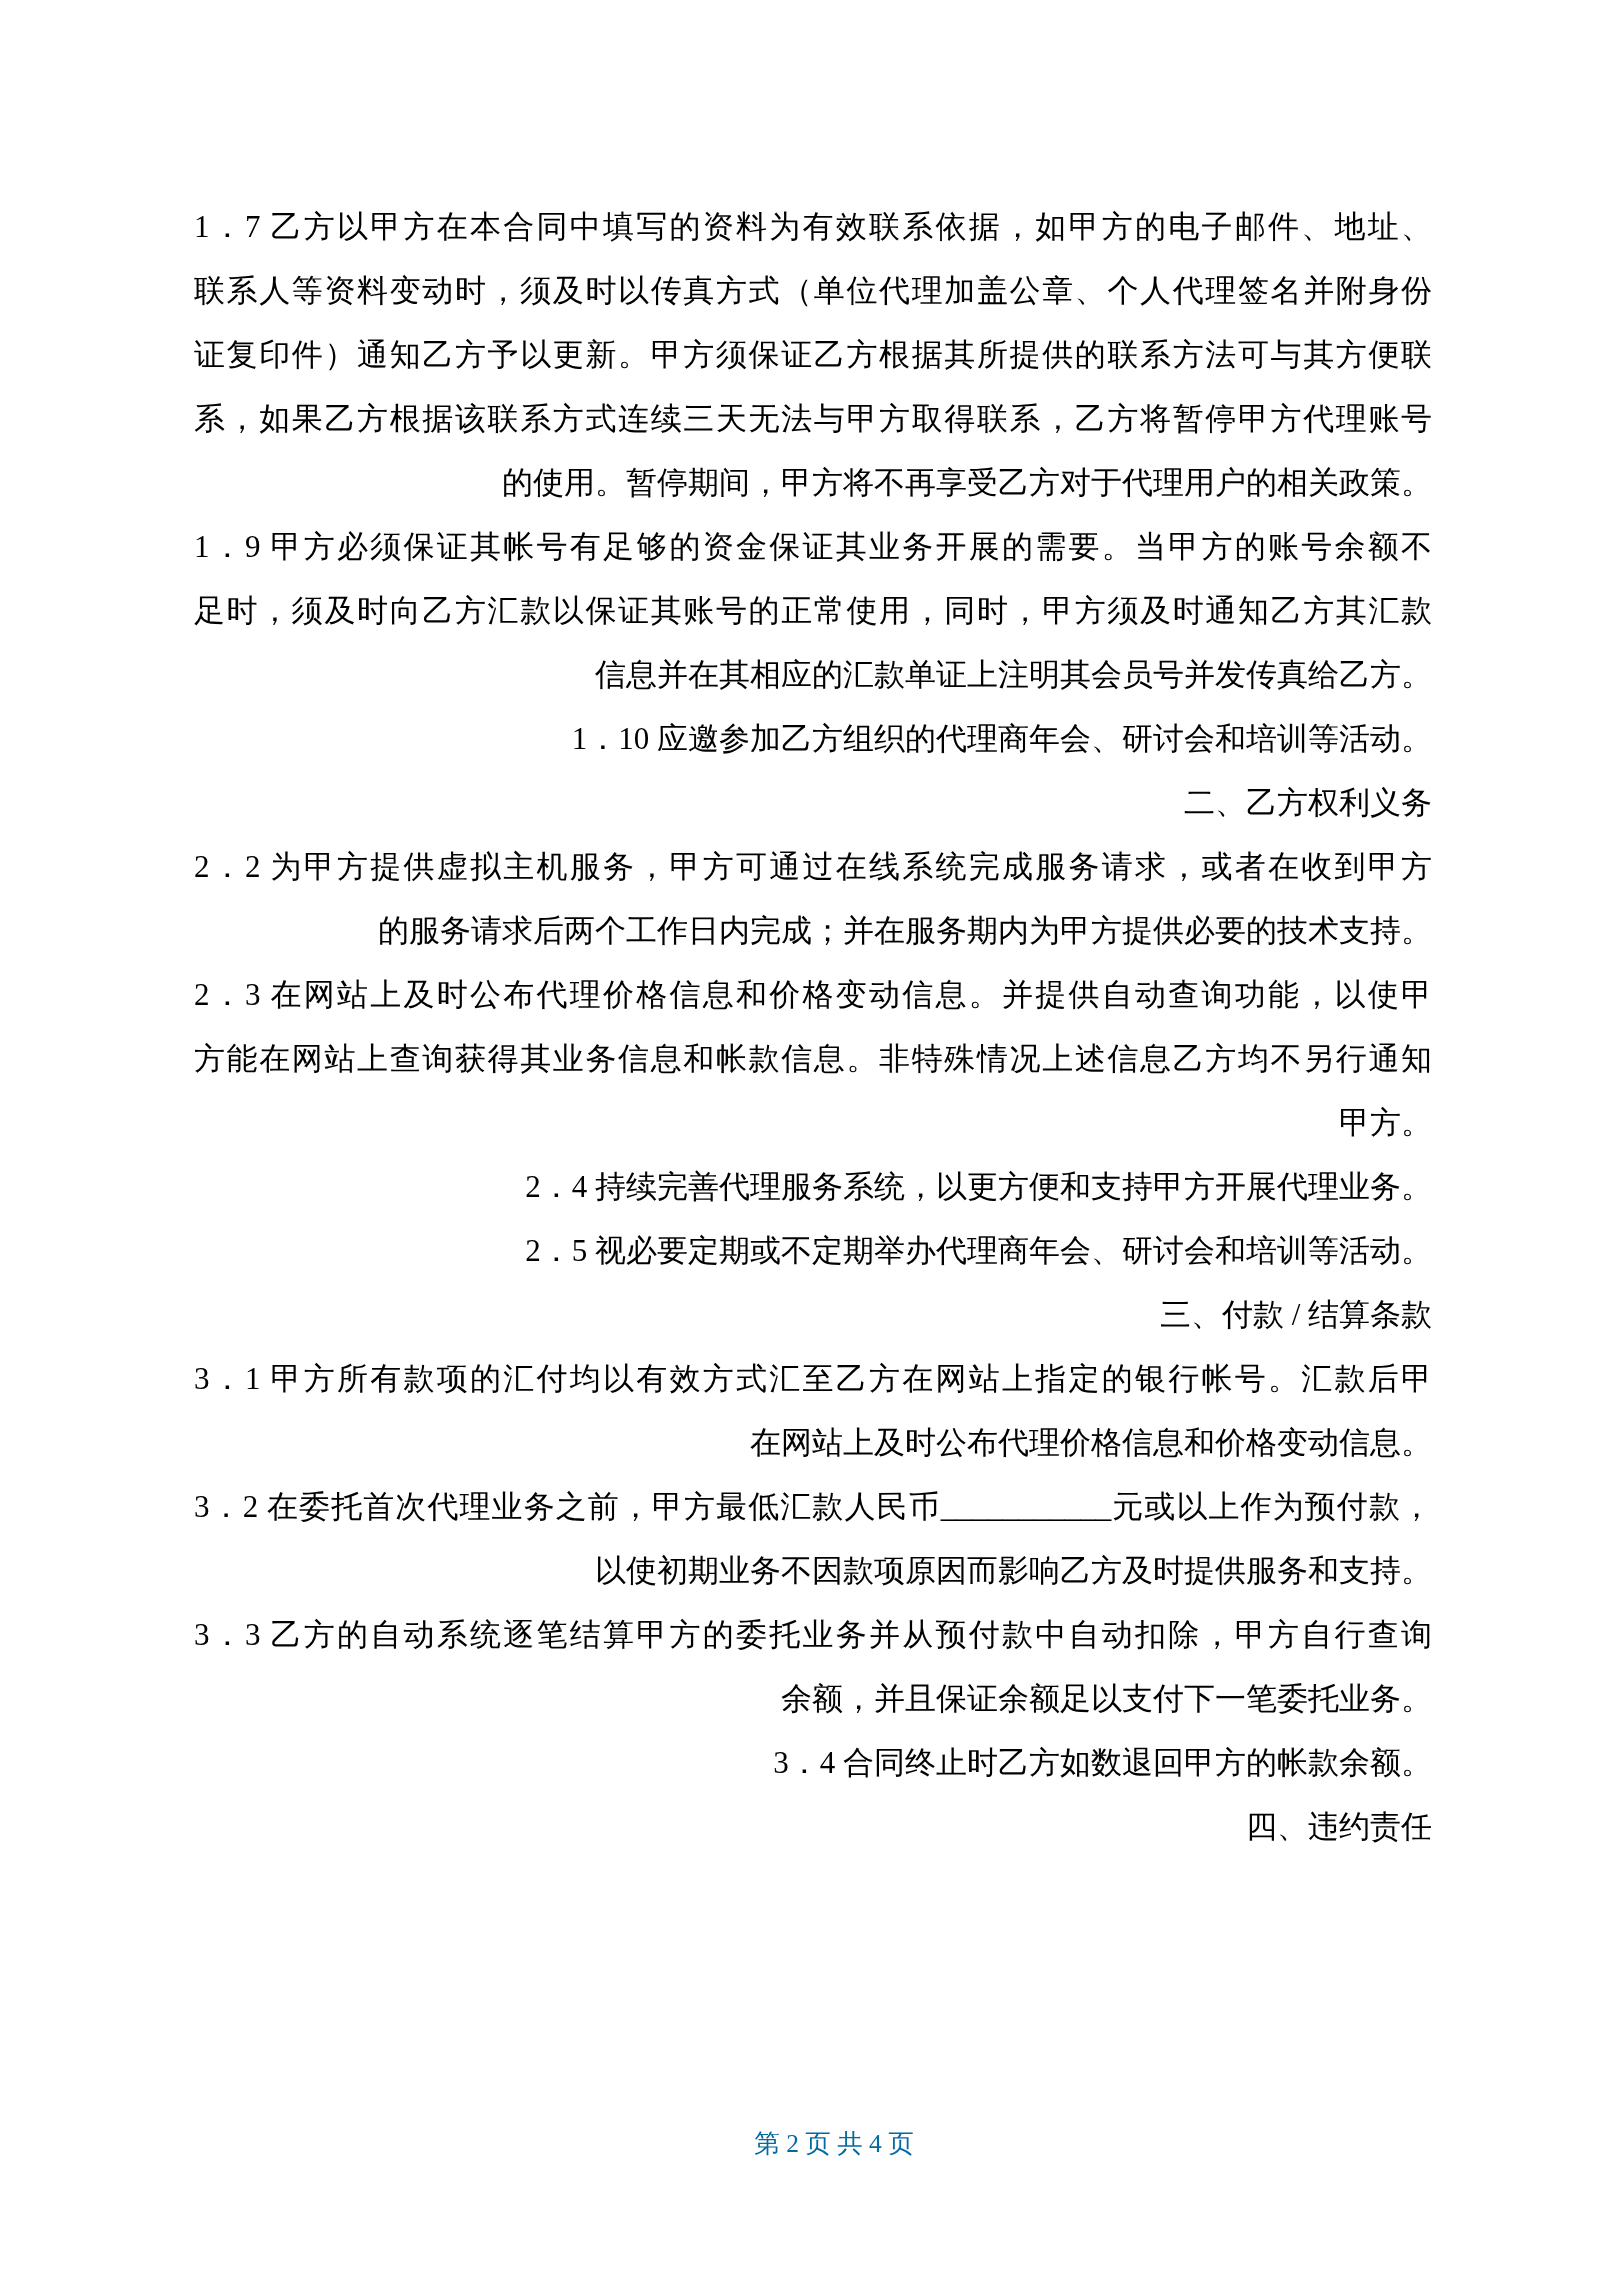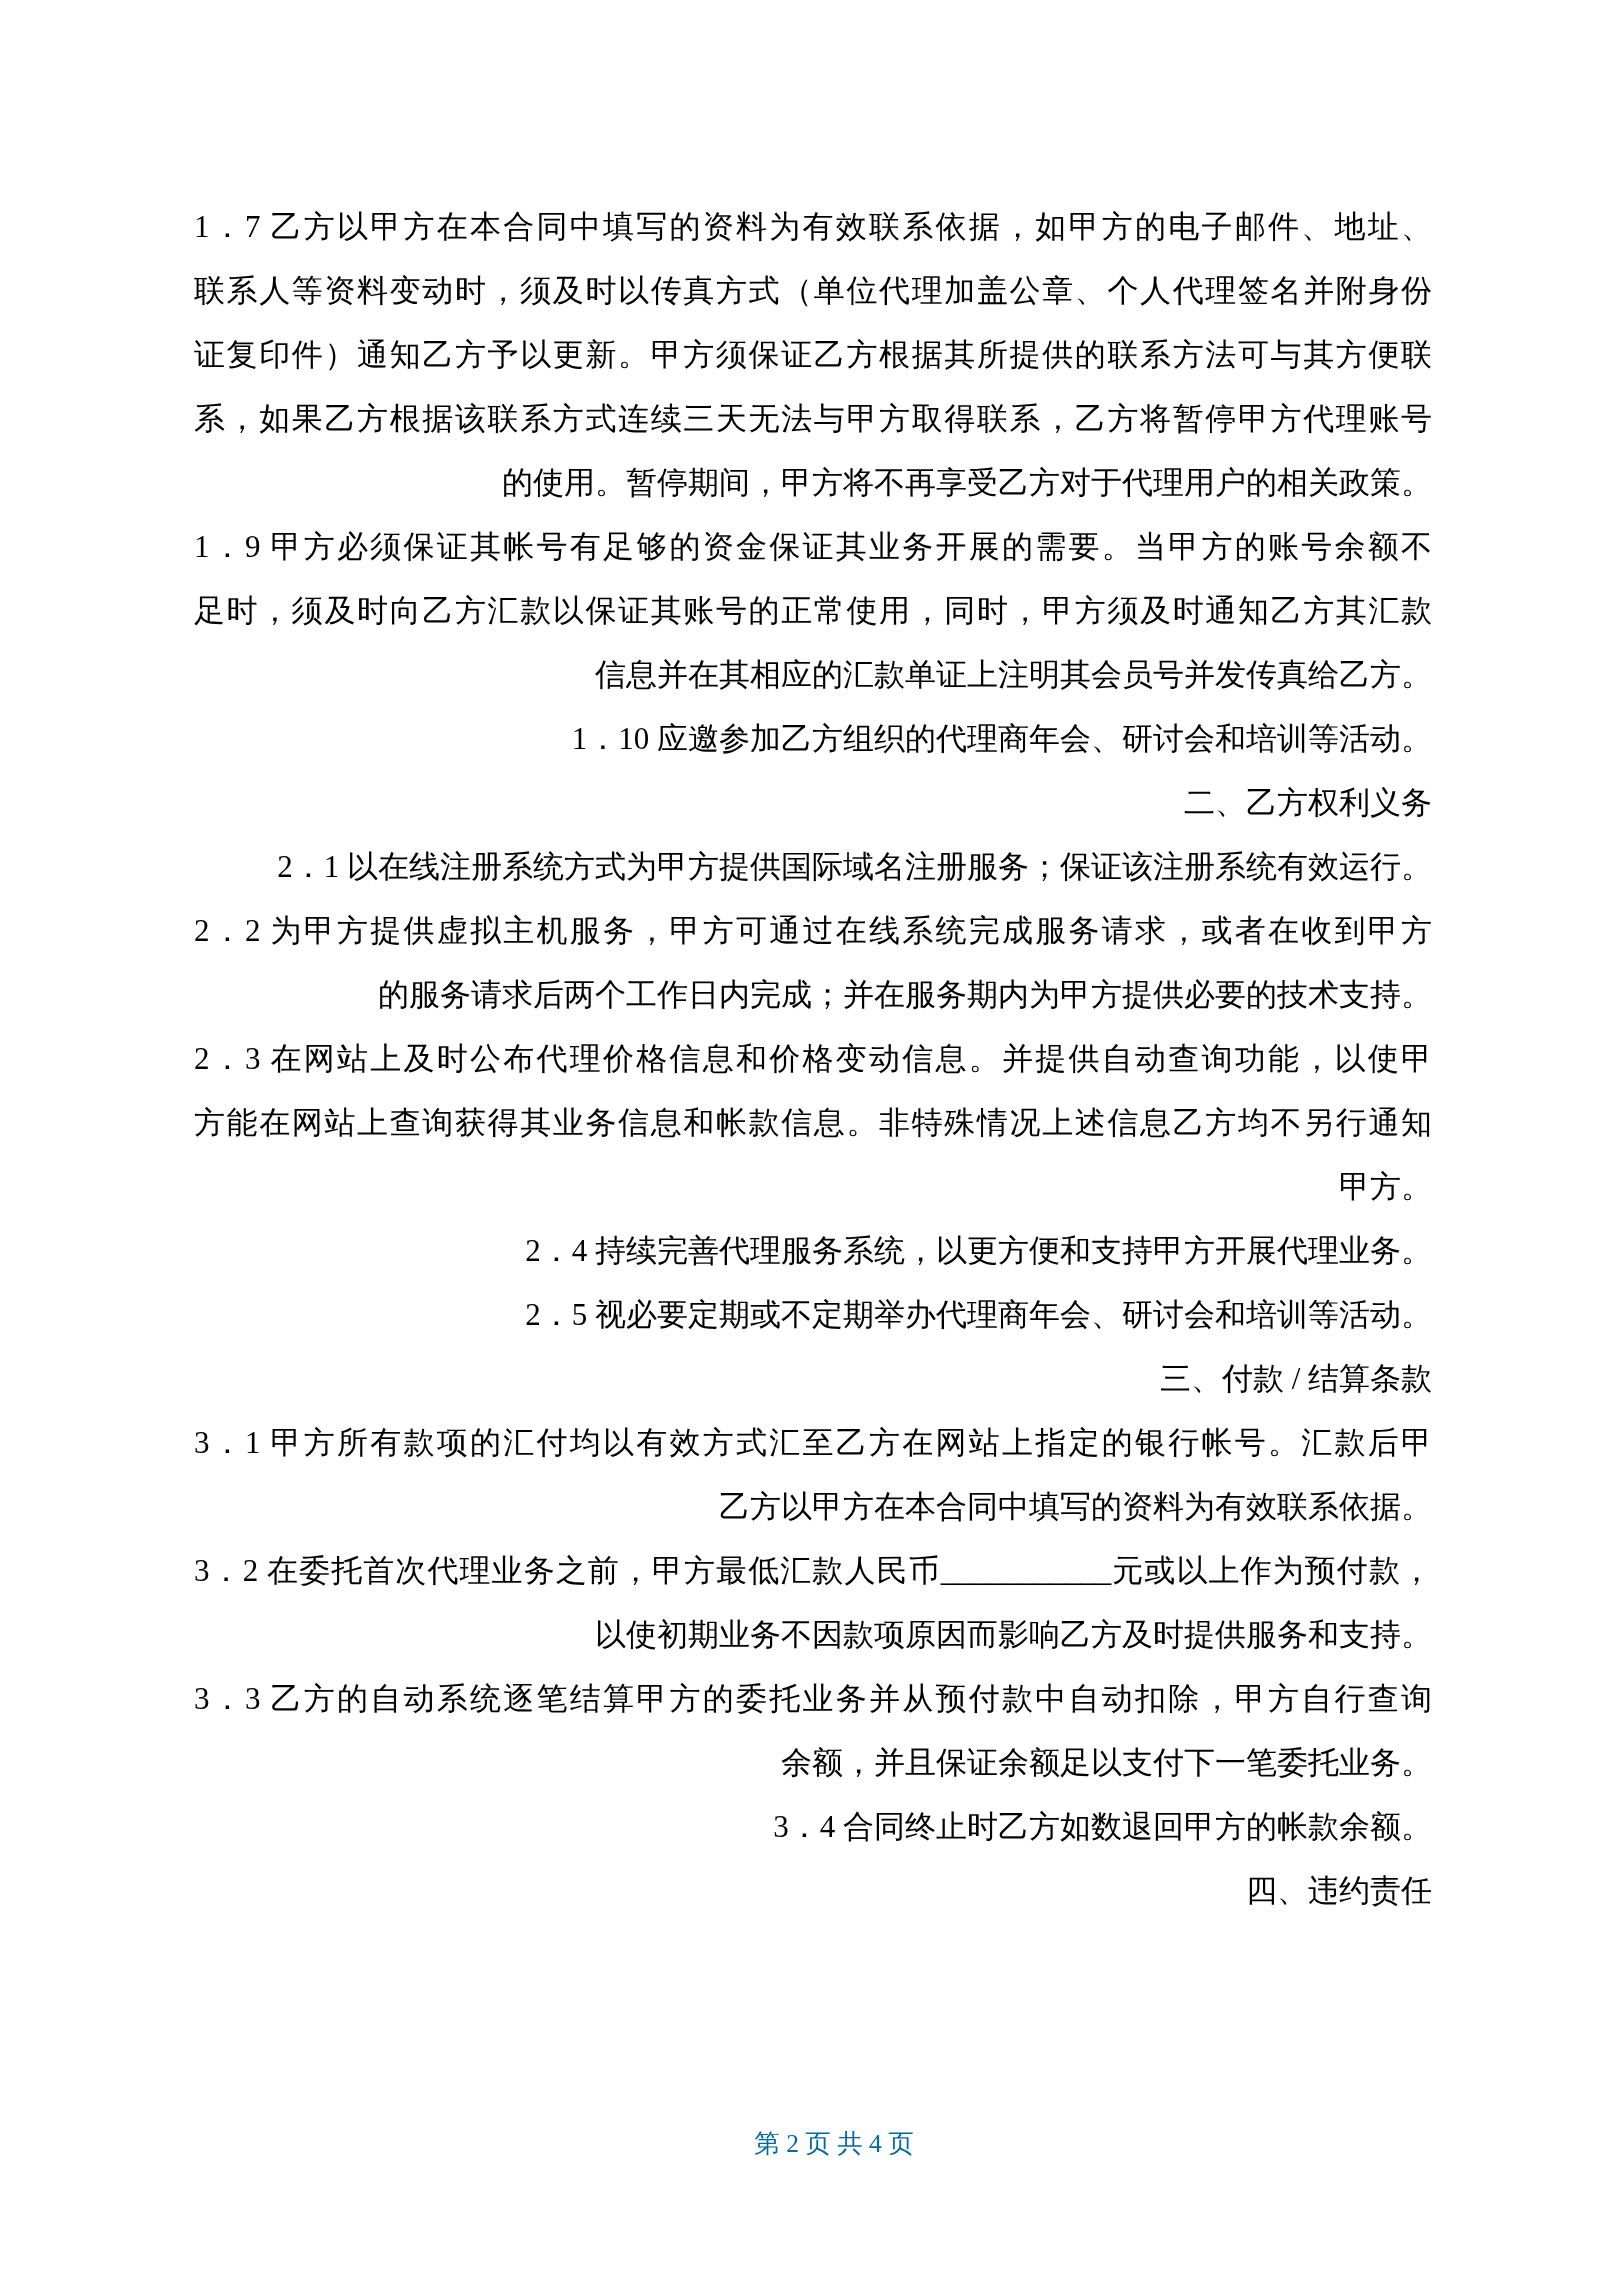--- a/index.html
+++ b/index.html
@@ -66,43 +66,40 @@
         <div class="line">足时，须及时向乙方汇款以保证其账号的正常使用，同时，甲方须及时通知乙方其汇款</div>
         <div class="line last">信息并在其相应的汇款单证上注明其会员号并发传真给乙方。</div>
       </div>
       <div class="block clause">
         <div class="line last">1．10 应邀参加乙方组织的代理商年会、研讨会和培训等活动。</div>
       </div>
       <div class="block heading">
         <div class="line last">二、乙方权利义务</div>
       </div>
       <div class="block clause">
-        <div class="line last">2．1 以在线注册系统方式为甲方提供国际域名注册服务；保证该注册系统有效运行。</div>
-      </div>
-      <div class="block clause">
         <div class="line">2．2 为甲方提供虚拟主机服务，甲方可通过在线系统完成服务请求，或者在收到甲方</div>
         <div class="line last">的服务请求后两个工作日内完成；并在服务期内为甲方提供必要的技术支持。</div>
       </div>
       <div class="block clause">
         <div class="line">2．3 在网站上及时公布代理价格信息和价格变动信息。并提供自动查询功能，以使甲</div>
         <div class="line">方能在网站上查询获得其业务信息和帐款信息。非特殊情况上述信息乙方均不另行通知</div>
         <div class="line last">甲方。</div>
       </div>
       <div class="block clause">
         <div class="line last">2．4 持续完善代理服务系统，以更方便和支持甲方开展代理业务。</div>
       </div>
       <div class="block clause">
         <div class="line last">2．5 视必要定期或不定期举办代理商年会、研讨会和培训等活动。</div>
       </div>
       <div class="block heading">
         <div class="line last">三、付款 / 结算条款</div>
       </div>
       <div class="block clause">
         <div class="line">3．1 甲方所有款项的汇付均以有效方式汇至乙方在网站上指定的银行帐号。汇款后甲</div>
-        <div class="line last">乙方以甲方在本合同中填写的资料为有效联系依据。</div>
+        <div class="line last">在网站上及时公布代理价格信息和价格变动信息。</div>
       </div>
       <div class="block clause">
         <div class="line">3．2 在委托首次代理业务之前，甲方最低汇款人民币___________元或以上作为预付款，</div>
         <div class="line last">以使初期业务不因款项原因而影响乙方及时提供服务和支持。</div>
       </div>
       <div class="block clause">
         <div class="line">3．3 乙方的自动系统逐笔结算甲方的委托业务并从预付款中自动扣除，甲方自行查询</div>
         <div class="line last">余额，并且保证余额足以支付下一笔委托业务。</div>
       </div>
       <div class="block clause">

